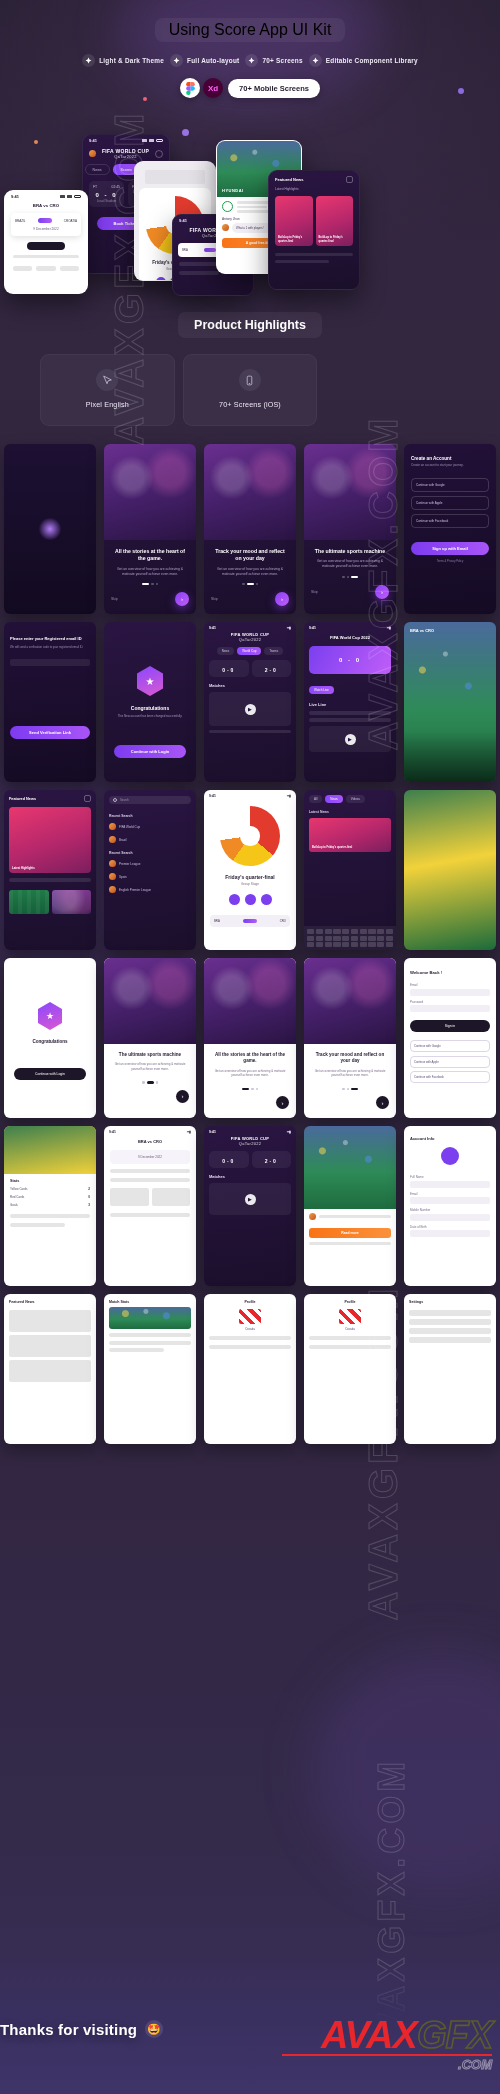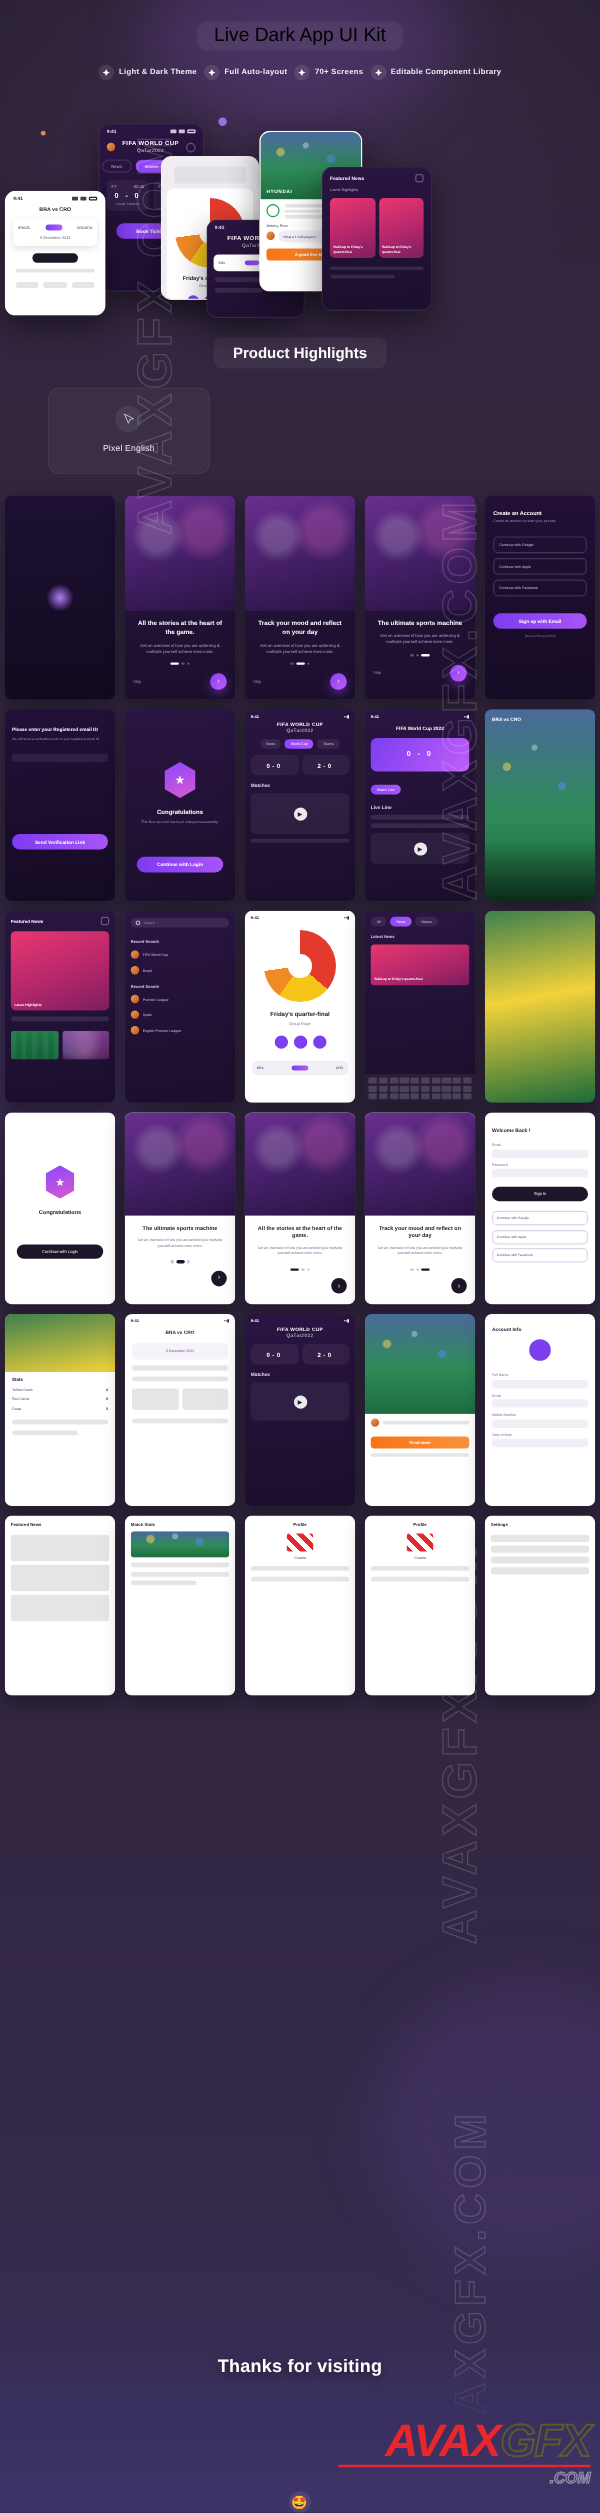--- a/index.html
+++ b/index.html
@@ -342,23 +342,23 @@
 
   .tbl-row { display:flex; justify-content:space-between; padding: 2px 6px; font-size:3px; }
 
   
   .footer {
     position: absolute;
     left: 0; right: 0; bottom: 0;
     height: 130px;
     background: linear-gradient(180deg, rgba(52,42,74,0) 0%, #3a3060 45%, #3e3468 100%);
     display: flex;
-    flex-direction: column;
+    flex-direction: row;
     align-items: center;
-    justify-content: space-between;
+    justify-content: flex-start;
     gap: 8px;
     z-index: 9;
   }
   .footer-title {
     color: #ffffff; font-size: 15px; font-weight: bold;
     letter-spacing: .2px;
     text-shadow: 0 2px 8px rgba(0,0,0,.4);
   }
   .footer-emoji {
     width: 18px; height: 18px; border-radius: 50%;
@@ -440,21 +440,21 @@
 <body>
 
 <div class="page">
 
   <div class="glow" style="left:120px;top:-40px;width:260px;height:140px;background:rgba(130,80,200,.22);"></div>
   <div class="glow" style="left:-60px;top:760px;width:220px;height:220px;background:rgba(90,60,160,.18);"></div>
   <div class="glow" style="right:-70px;top:1650px;width:260px;height:240px;background:rgba(110,80,190,.18);"></div>
 
   <div class="hero">
     <div class="hero-title-center">
-      <span class="hero-title-wrap">Live Dark App UI Kit</span>
+      <span class="hero-title-wrap">Using Score App UI Kit</span>
     </div>
 
     <div class="feature-pills">
 
       <div class="feat-pill">
         <span class="diamond-badge">
           <svg viewBox="0 0 24 24" fill="#ffffff">
               <path d="M12 2l3.2 6.8L22 12l-6.8 3.2L12 22l-3.2-6.8L2 12l6.8-3.2z"></path>
             </svg>
         </span>
@@ -482,20 +482,35 @@
       <div class="feat-pill">
         <span class="diamond-badge">
           <svg viewBox="0 0 24 24" fill="#ffffff">
               <path d="M12 2l3.2 6.8L22 12l-6.8 3.2L12 22l-3.2-6.8L2 12l6.8-3.2z"></path>
             </svg>
         </span>
         <span class="feat-label">Editable Component Library</span>
       </div>
     </div>
 
+    <div class="tool-row">
+      <span class="tool-figma">
+        <svg viewBox="0 0 24 36" width="9" height="13">
+          <path d="M6 0h6v12H6a6 6 0 010-12z" fill="#f24e1e"></path>
+          <path d="M12 0h6a6 6 0 010 12h-6z" fill="#ff7262"></path>
+          <path d="M12 12h6a6 6 0 110 12h-6z" fill="#1abcfe"></path>
+          <path d="M6 12h6v12H6a6 6 0 010-12z" fill="#a259ff"></path>
+          <path d="M6 24h6v6a6 6 0 11-6-6z" fill="#0acf83"></path>
+        </svg>
+      </span>
+      <span class="tool-xd">Xd</span>
+      <span class="tool-chip">70+ Mobile Screens</span>
+      <span class="dot-accent" style="width:4px;height:4px;background:#f0607a;left:143px;top:19px;"></span>
+      <span class="dot-accent" style="width:6px;height:6px;background:#8b6ae0;right:36px;top:10px;"></span>
+    </div>
 
     <div class="hero-stage">
 
       <span class="dot-accent" style="width:4px;height:4px;background:#e08a5a;left:34px;top:34px;"></span>
       <span class="dot-accent" style="width:3px;height:3px;background:#ded2ee;left:252px;top:52px;"></span>
       <span class="dot-accent" style="width:7px;height:7px;background:#9a72e6;left:182px;top:23px;"></span>
 
       <div class="ph ph-dark" style="left:82px;top:28px;width:88px;height:140px;">
         <div class="statusbar sb-dark">
           <span>9:41</span>
@@ -656,20 +671,30 @@
         <span class="hl-icon">
           <svg viewBox="0 0 24 24" fill="none" stroke="currentColor" stroke-width="1.7" stroke-linecap="round" stroke-linejoin="round">
             <path d="M4 3l7 16 2.2-6.2L19.5 11z"></path>
           </svg>
         </span>
         <span class="hl-text">Pixel English</span>
       </div>
 
 
 
+      <div class="hl-card">
+        <span class="hl-icon">
+          <svg viewBox="0 0 24 24" fill="none" stroke="currentColor" stroke-width="1.7" stroke-linejoin="round">
+            <rect x="7" y="2.5" width="10" height="19" rx="2.5"></rect>
+            <path d="M10.5 18.5h3"></path>
+          </svg>
+        </span>
+        <span class="hl-text">70+ Screens
+(iOS)</span>
+      </div>
 
 
     </div>
   </div>
 
   <div class="gallery">
 
     <div class="g-row" style="height:170px;">
       <div class="g-cell">
         <div class="scr scr-deep" style="display:flex;align-items:center;justify-content:center;">

